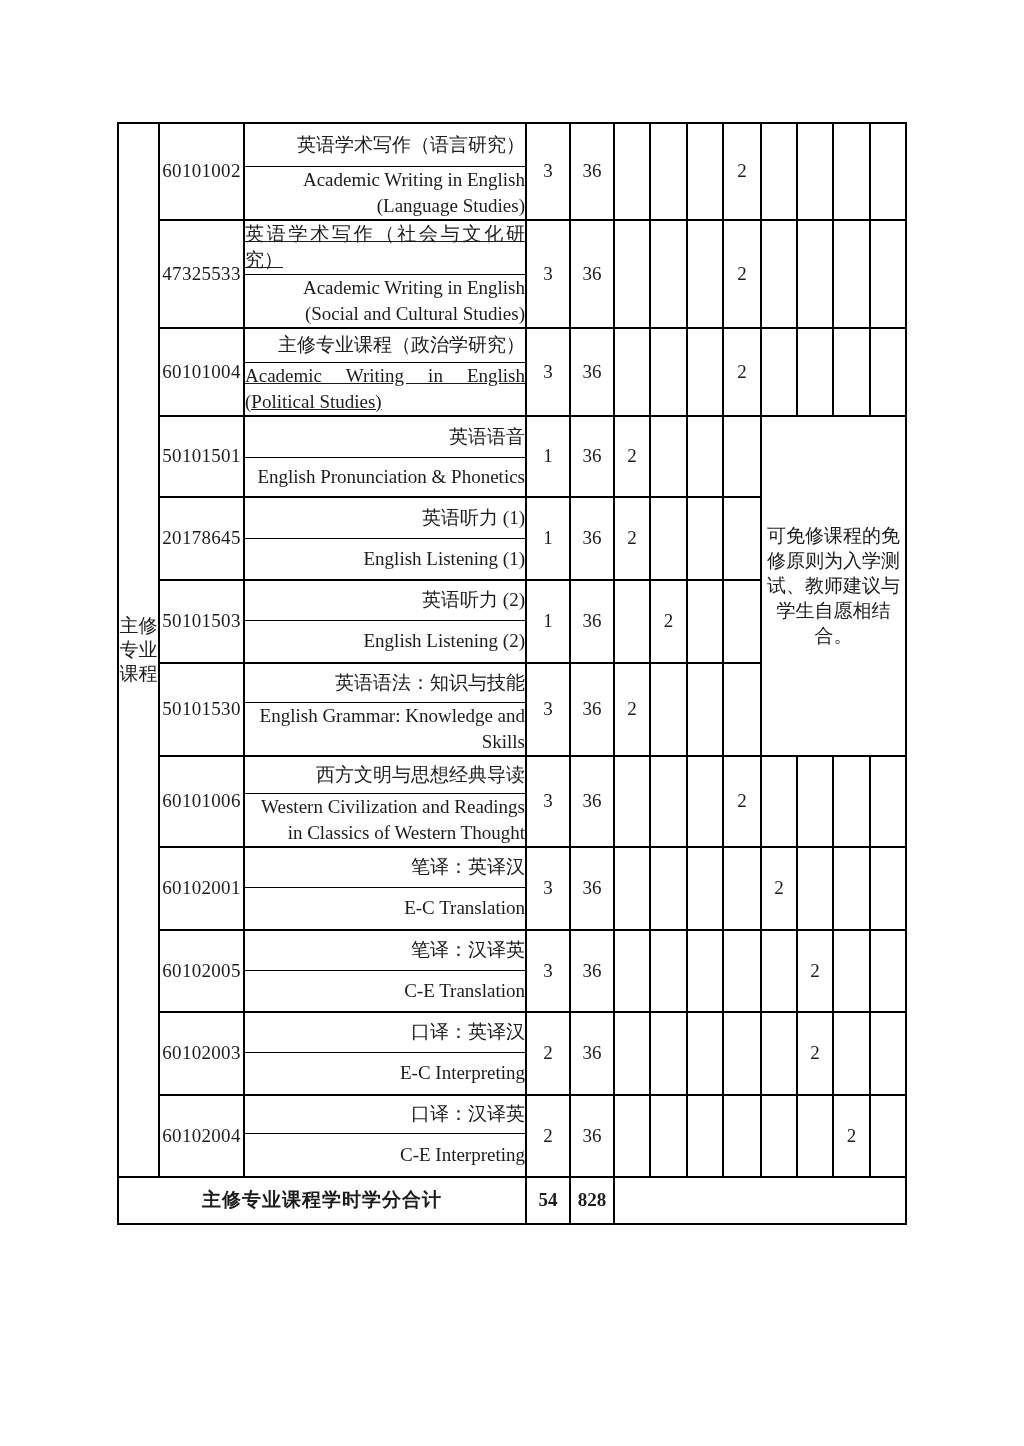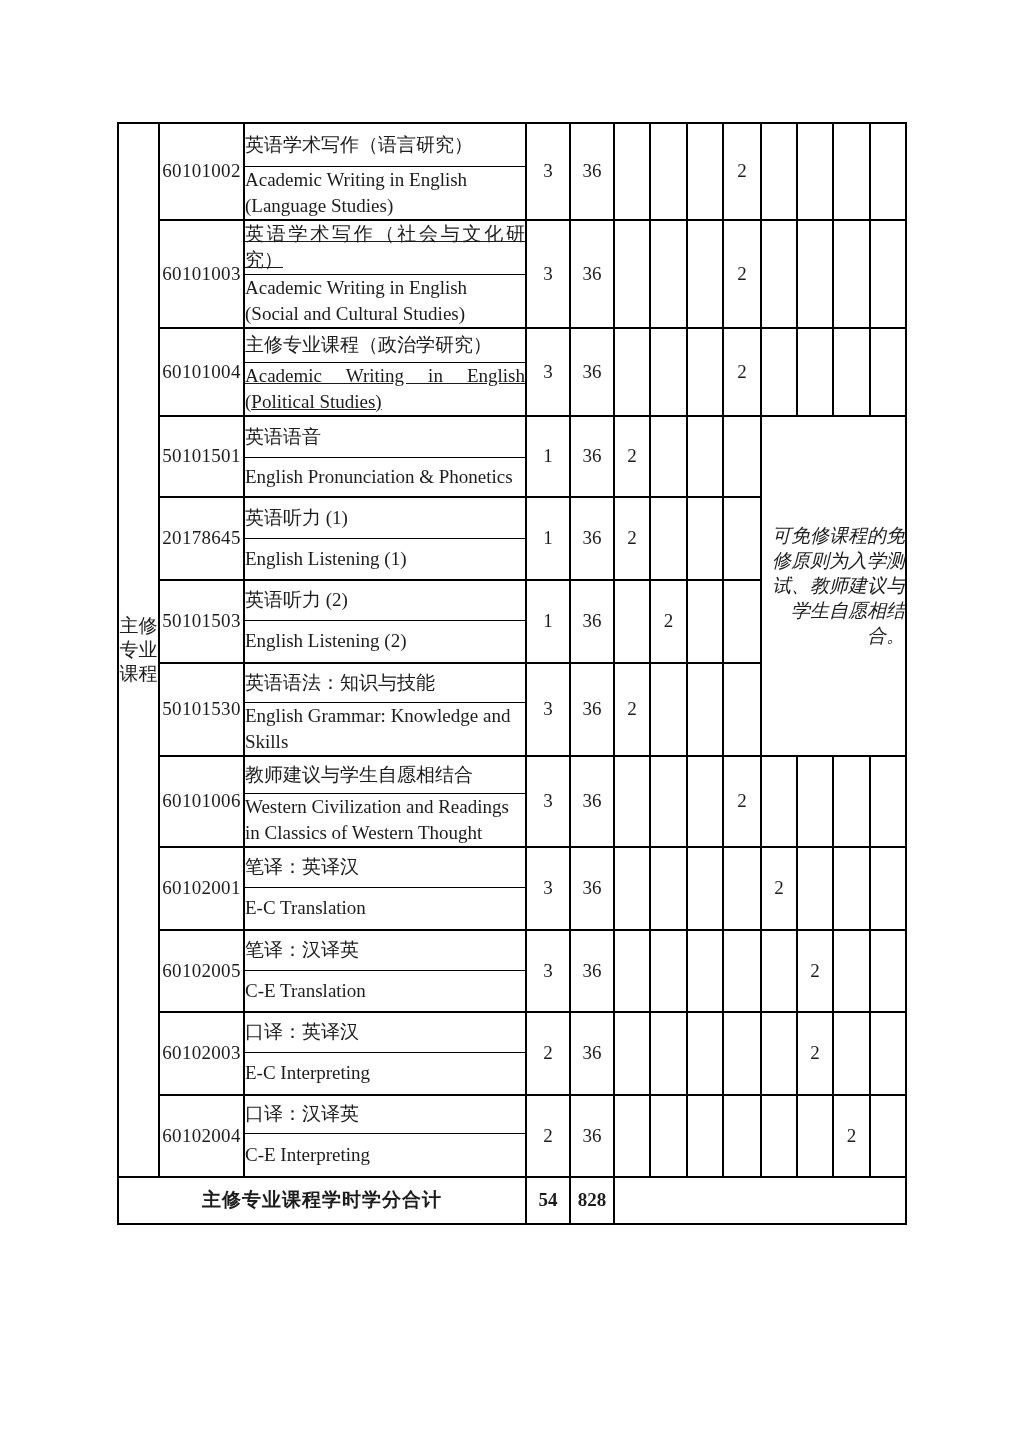--- a/index.html
+++ b/index.html
@@ -37,38 +37,37 @@
     line-height: 24px;
     word-break: break-all;
   }
   td.code {
     text-align: center;
     font-size: 18.5px;
     letter-spacing: 0.3px;
     margin-top: 35px;
   }
   td.name {
-    text-align: left;
+    text-align: right;
     padding: 1px 4px 1px 6px;
     line-height: 26px;
   }
   tr.cn-row td.name { border-bottom: 1px solid #000000; }
   tr.en-row td.name { border-top: 1px solid #000000; }
   td.justify { text-align: justify; text-decoration: underline; }
   td.num, td.sem {
     text-align: center;
   }
   td.note {
     font-size: 16px;
     line-height: 25px;
-    text-align: right;
+    text-align: center;
     padding: 2px 3px;
     word-break: break-all;
     vertical-align: middle;
-    font-style: italic;
   }
   tr.total-row td {
     height: 45px;
   }
   td.total-label {
     font-family: Liberation Sans, sans-serif;
     font-weight: bold;
     text-align: center;
     font-size: 20px;
     letter-spacing: 1px;
@@ -114,21 +113,21 @@
         <td class="sem" rowspan="2"></td>
         <td class="sem" rowspan="2"></td>
         <td class="sem" rowspan="2"></td>
         <td class="sem" rowspan="2"></td>
       </tr>
       <tr class="en-row" style="height:48px">
         <td class="name">Academic Writing in English (Language Studies)</td>
       </tr>
 
       <tr class="cn-row" style="height:55px">
-        <td class="code" rowspan="2">60101003</td>
+        <td class="code" rowspan="2">47325533</td>
         <td class="name justify">英语学术写作（社会与文化研究）</td>
         <td class="num" rowspan="2">3</td>
         <td class="num" rowspan="2">36</td>
         <td class="sem" rowspan="2"></td>
         <td class="sem" rowspan="2"></td>
         <td class="sem" rowspan="2"></td>
         <td class="sem" rowspan="2">2</td>
         <td class="sem" rowspan="2"></td>
         <td class="sem" rowspan="2"></td>
         <td class="sem" rowspan="2"></td>
@@ -208,21 +207,21 @@
         <td class="sem" rowspan="2"></td>
         <td class="sem" rowspan="2"></td>
         <td class="sem" rowspan="2"></td>
       </tr>
       <tr class="en-row" style="height:45px">
         <td class="name">English Grammar: Knowledge and Skills</td>
       </tr>
 
       <tr class="cn-row" style="height:37px">
         <td class="code" rowspan="2">60101006</td>
-        <td class="name">教师建议与学生自愿相结合</td>
+        <td class="name">西方文明与思想经典导读</td>
         <td class="num" rowspan="2">3</td>
         <td class="num" rowspan="2">36</td>
         <td class="sem" rowspan="2"></td>
         <td class="sem" rowspan="2"></td>
         <td class="sem" rowspan="2"></td>
         <td class="sem" rowspan="2">2</td>
         <td class="sem" rowspan="2"></td>
         <td class="sem" rowspan="2"></td>
         <td class="sem" rowspan="2"></td>
         <td class="sem" rowspan="2"></td>

